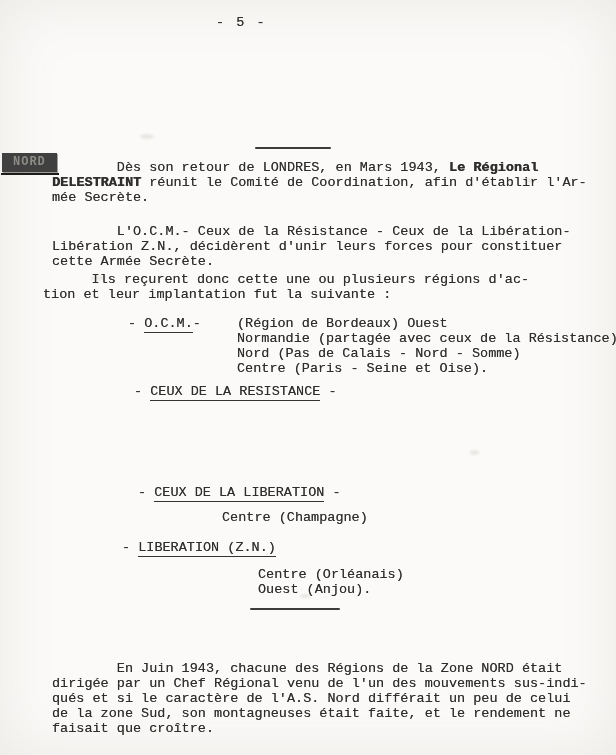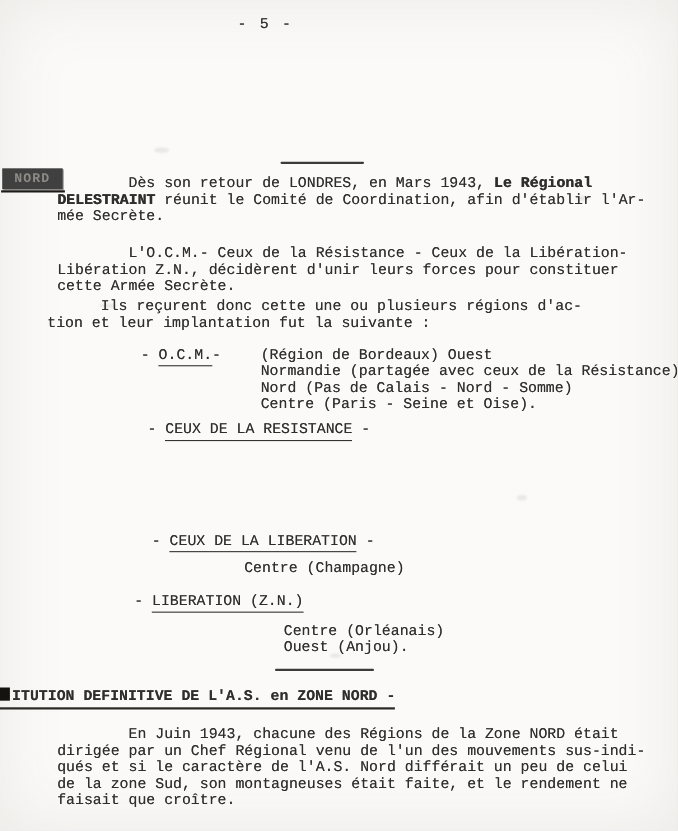--- a/index.html
+++ b/index.html
@@ -107,21 +107,20 @@
 
   <div class="mono" style="left:222px; top:510px;">Centre (Champagne)</div>
 
   <div class="mono" style="left:122px; top:540px;"><span>- </span><span class="u">LIBERATION (Z.N.)</span><span></span></div>
 
   <div class="mono" style="left:218px; top:567px;margin-left:40px;">Centre (Orléanais)
 Ouest (Anjou).</div>
 
   <div class="rule" style="left:250px; top:608px; width:90px;"></div>
 
-  <div class="mono section-heading" style="left:0px; top:625px;"><span class="u2"><span class="blob"></span><span>ITUTION DEFINITIVE DE L'A.S. en ZONE NORD -</span></span></div>
 
   <div class="mono" style="left:52px; top:661px;">        En Juin 1943, chacune des Régions de la Zone NORD était
 dirigée par un Chef Régional venu de l'un des mouvements sus-indi-
 qués et si le caractère de l'A.S. Nord différait un peu de celui
 de la zone Sud, son montagneuses était faite, et le rendement ne
 faisait que croître.</div>
 
   <div class="speck" style="left:524px; top:178px; width:10px; height:5px;"></div>
   <div class="speck" style="left:140px; top:134px; width:14px; height:5px;"></div>
   <div class="speck" style="left:90px; top:276px; width:16px; height:4px;"></div>

